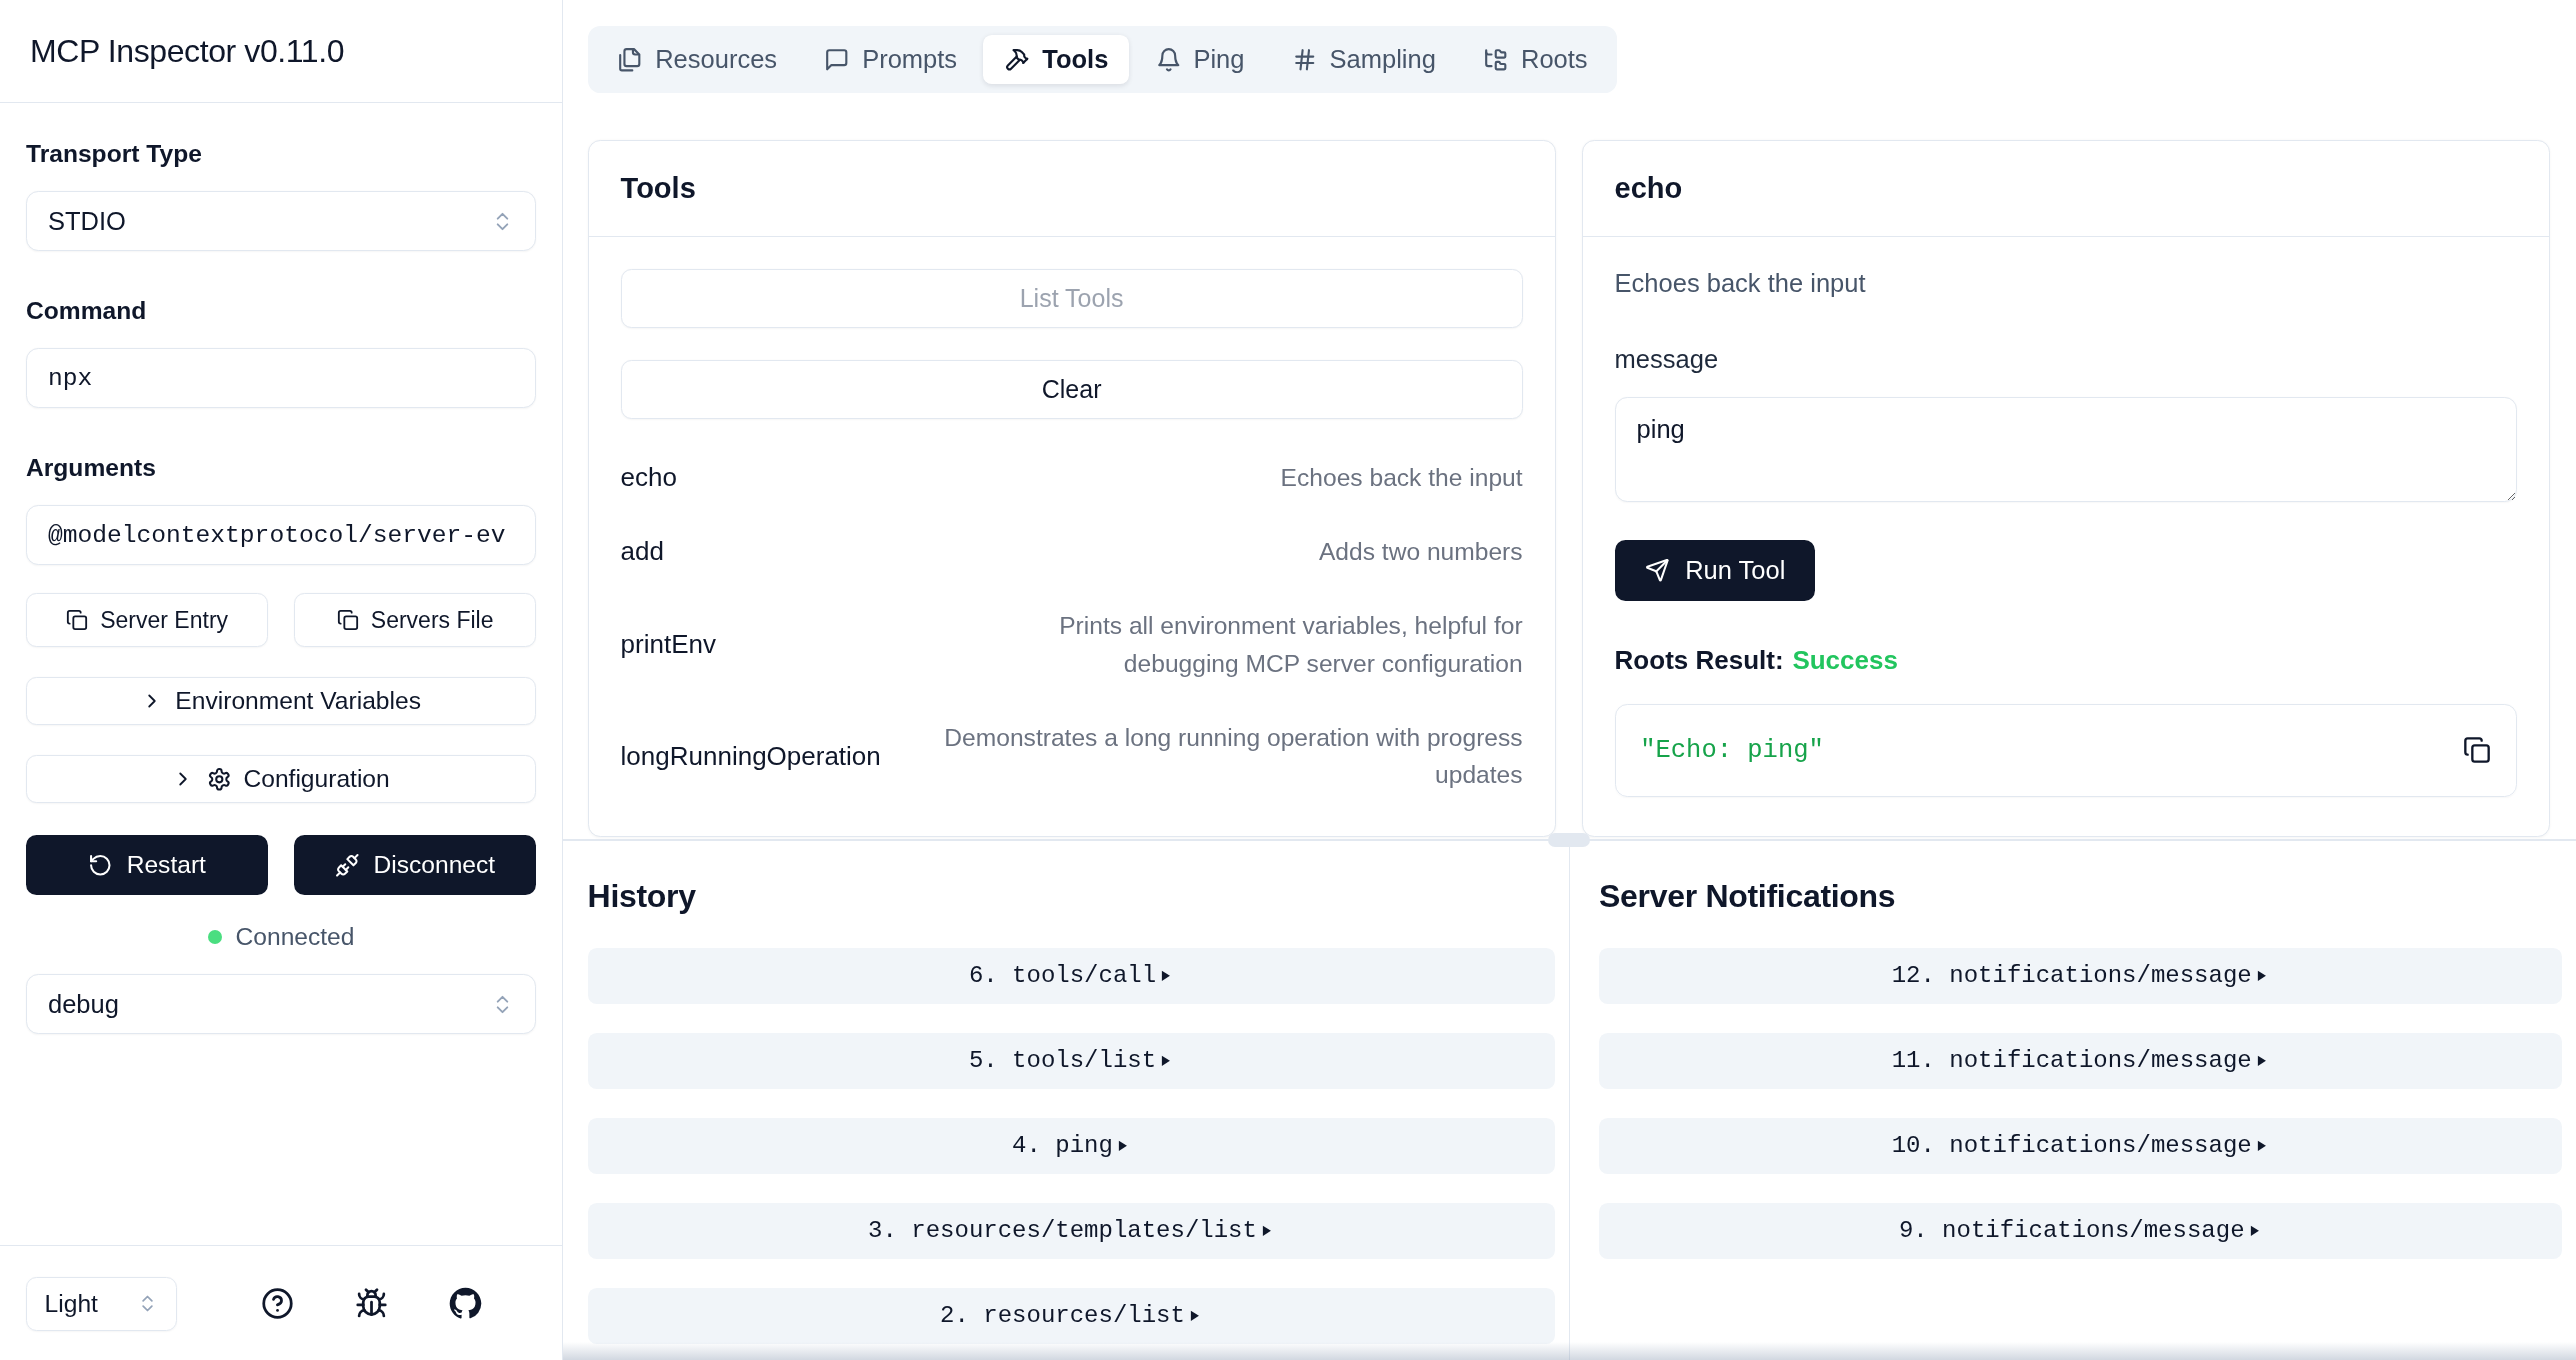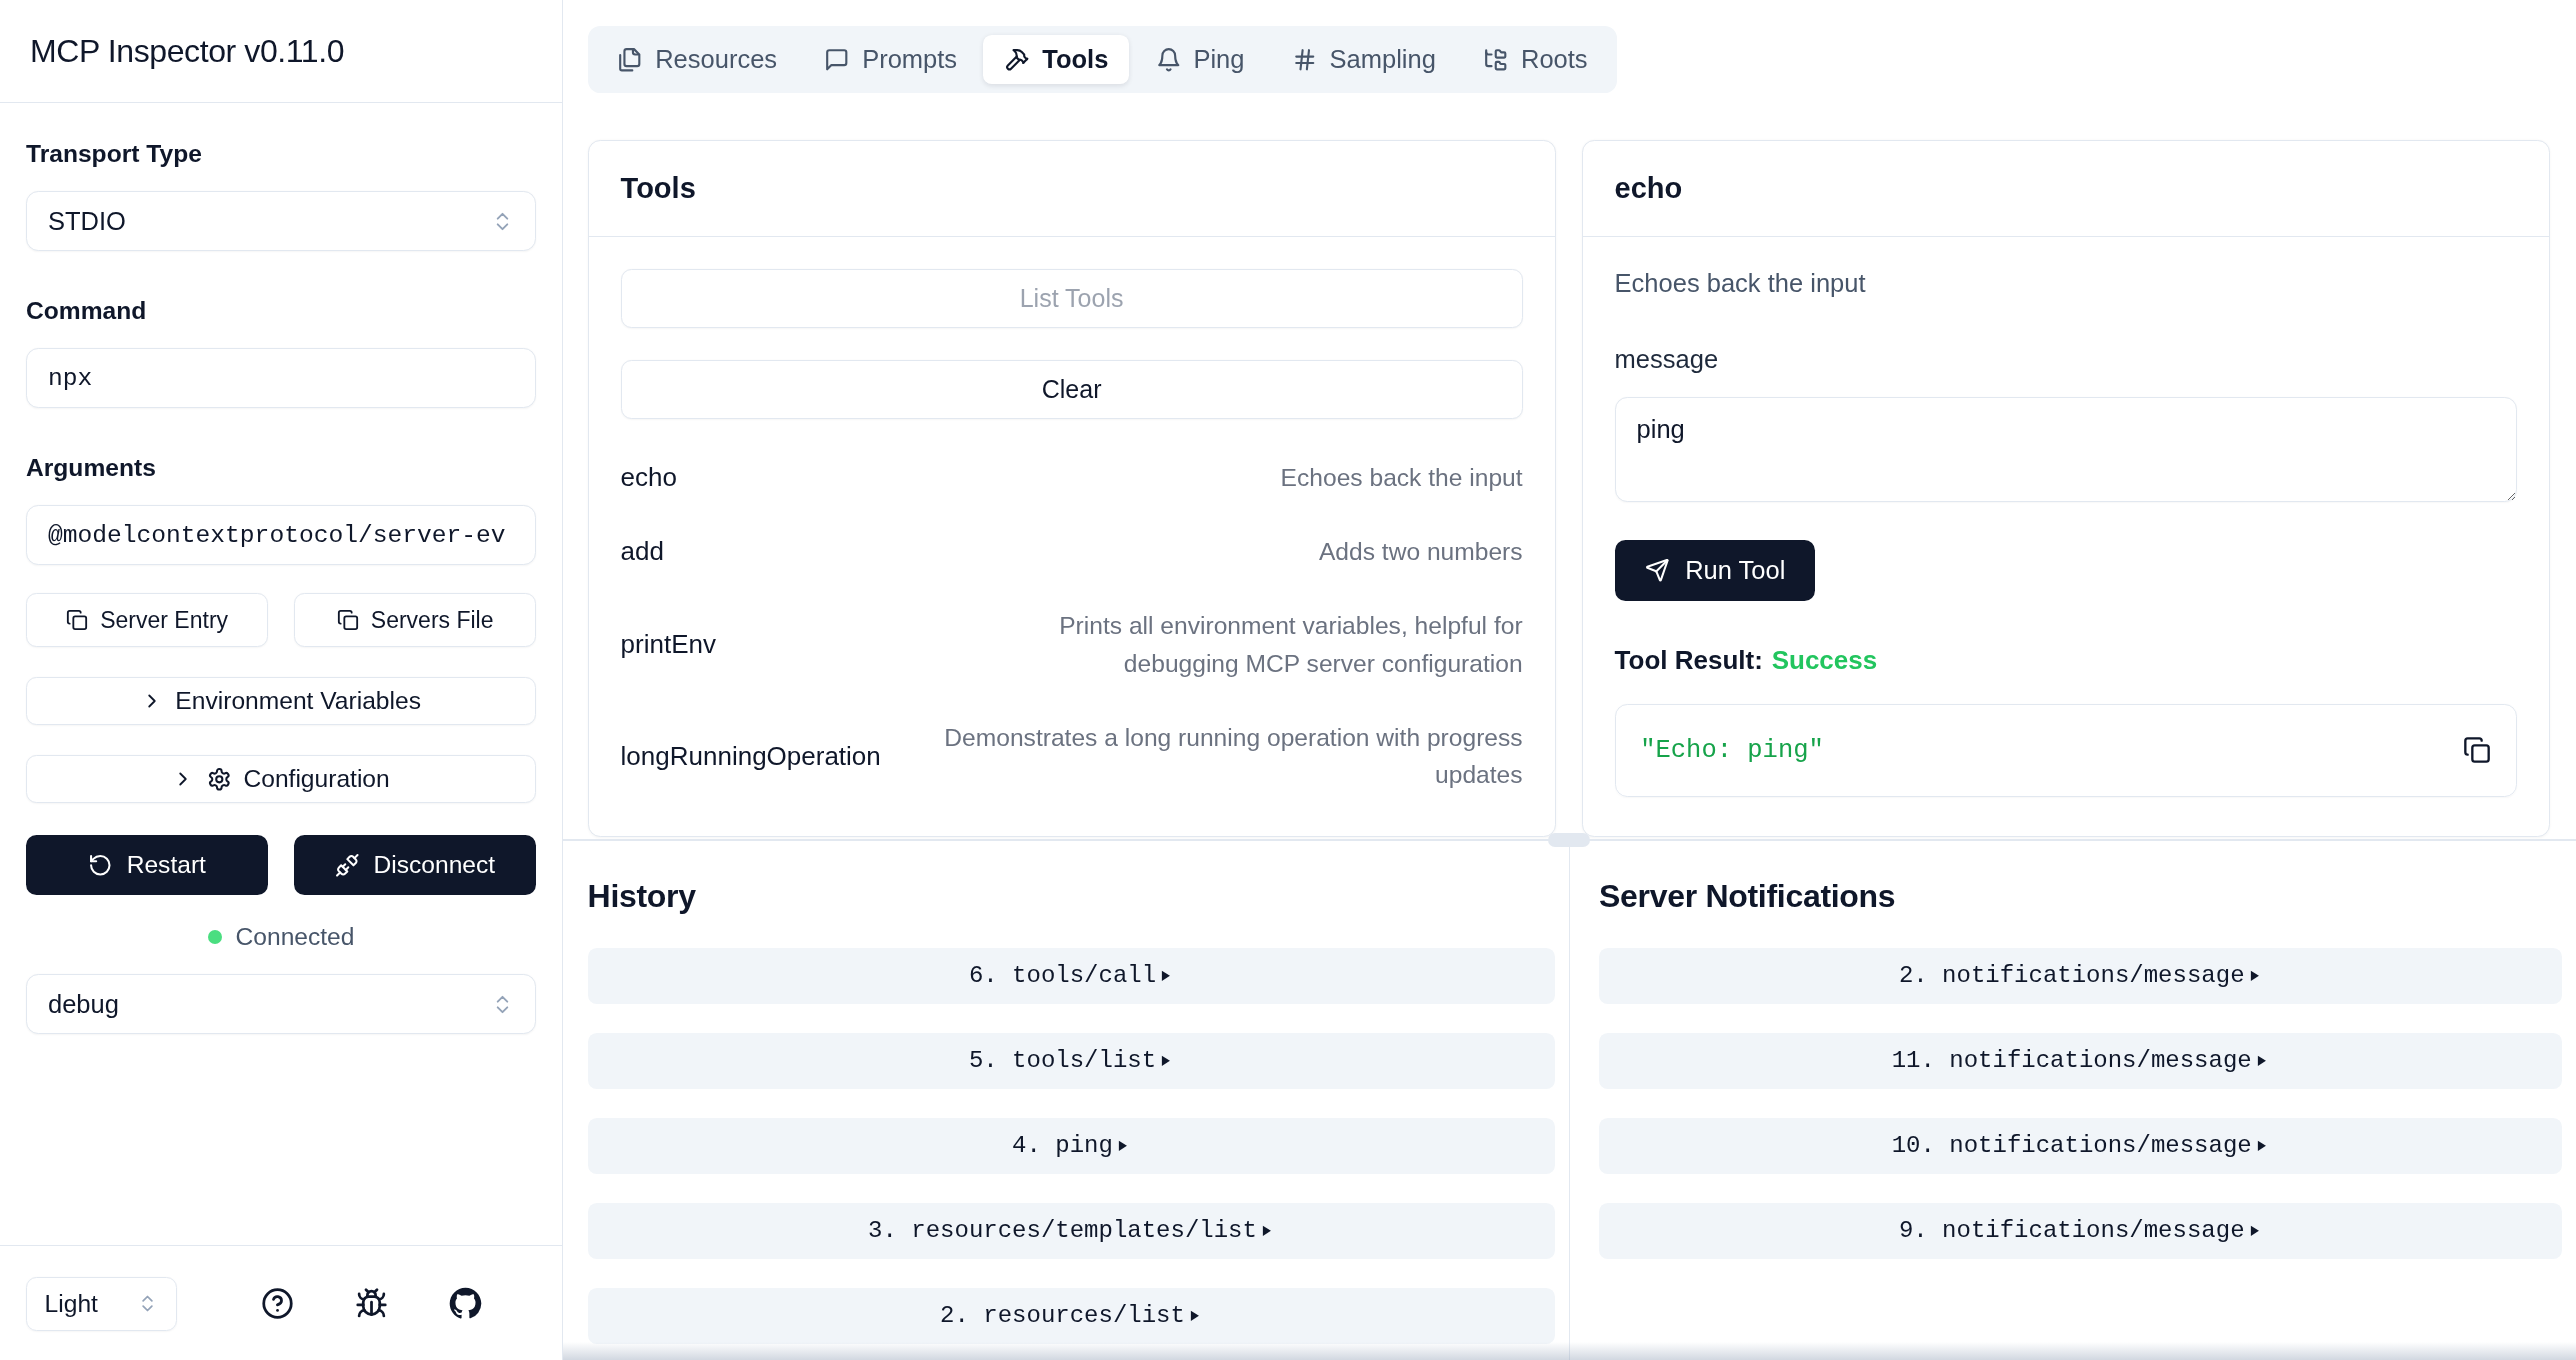--- a/index.html
+++ b/index.html
@@ -342,21 +342,21 @@
             <div>
               <button class="run-btn">
                 <svg width="24.6" height="24.6" viewBox="0 0 24 24" fill="none" stroke="currentColor" stroke-width="2" stroke-linecap="round" stroke-linejoin="round">
                     <path d="M14.536 21.686a.5.5 0 0 0 .937-.024l6.5-19a.496.496 0 0 0-.635-.635l-19 6.5a.5.5 0 0 0-.024.937l7.93 3.18a2 2 0 0 1 1.112 1.11z"></path>
                     <path d="m21.854 2.147-10.94 10.939"></path>
                   </svg>
                 <span>Run Tool</span>
               </button>
             </div>
             <div class="result-line">
-              <span>Tool Result:</span><span class="result-status" style="color:#22c55e;">Success</span>
+              <span>Roots Result:</span><span class="result-status" style="color:#22c55e;">Success</span>
             </div>
             <div class="result-box">
               <span class="result-text mono" style="color:#16a34a;">"Echo: ping"</span>
               <button class="copy-btn">
                 <svg width="28" height="28" viewBox="0 0 24 24" fill="none" stroke="currentColor" stroke-width="2" stroke-linecap="round" stroke-linejoin="round">
                     <rect width="14" height="14" x="8" y="8" rx="2"></rect>
                     <path d="M4 16c-1.1 0-2-.9-2-2V4c0-1.1.9-2 2-2h10c1.1 0 2 .9 2 2"></path>
                   </svg>
               </button>
             </div>
@@ -414,21 +414,21 @@
                 </svg>
               </span>
           </div>
         </div>
       </div>
 
       <div class="pane-right">
         <div class="pane-title">Server Notifications</div>
         <div class="pane-items">
           <div class="pane-item">
-            <span>2. notifications/message</span>
+            <span>12. notifications/message</span>
             <span class="play-icon">
                 <svg width="17.6" height="17.6" viewBox="0 0 24 24" fill="currentColor">
                   <path d="M8 5v14l11-7z"></path>
                 </svg>
               </span>
           </div>
           <div class="pane-item">
             <span>11. notifications/message</span>
             <span class="play-icon">
                 <svg width="17.6" height="17.6" viewBox="0 0 24 24" fill="currentColor">

